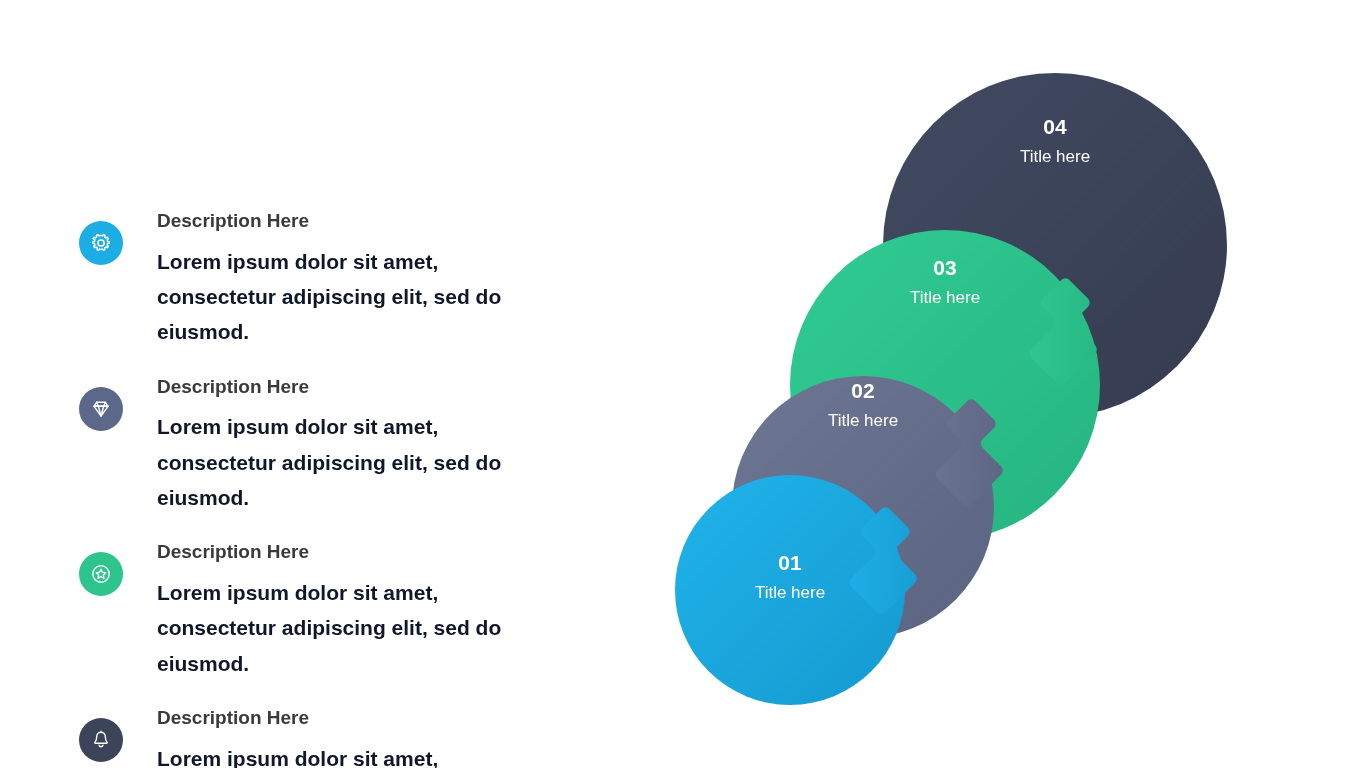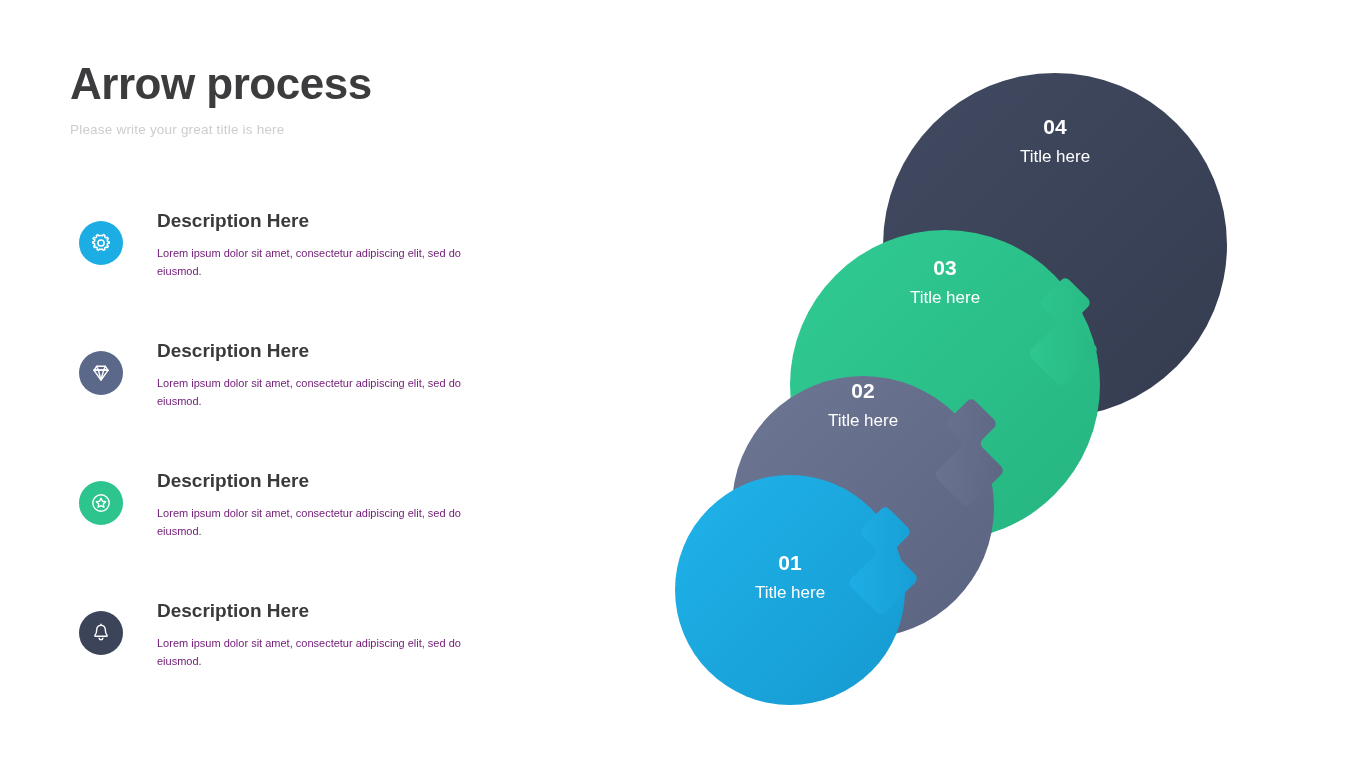--- a/index.html
+++ b/index.html
@@ -48,25 +48,25 @@
   }
   .feature-icon svg { display: block; }
   .feature-title {
     font-size: 19px;
     font-weight: bold;
     color: #3a3a3c;
     line-height: 1.2;
     margin-bottom: 11px;
   }
   .feature-desc {
-    font-size: 11px;
-    color: #701a75;
+    font-size: 21px;
+    color: #0f172a;
     line-height: 1.68;
     max-width: 350px;
-    font-weight: normal;
+    font-weight: bold;
   }
 
   
   .diagram { position: absolute; left: 650px; top: 70px; width: 640px; height: 660px; }
   .diagram svg { display: block; }
   .node-num {
     font-family: "Liberation Sans", sans-serif;
     font-weight: bold;
     fill: #ffffff;
     text-anchor: middle;
@@ -76,24 +76,20 @@
     font-weight: normal;
     fill: #ffffff;
     text-anchor: middle;
   }
 </style>
 </head>
 <body>
 
 <div class="slide">
 
-  <div class="header">
-    <div class="page-title">Arrow process</div>
-    <div class="page-subtitle">Please write your great title is here</div>
-  </div>
 
   <div class="feature-list">
 
     <div class="feature-item">
       <div class="feature-icon" style="background:#1CADE4;">
         <span>
           <svg width="24" height="24" viewBox="0 0 24 24" fill="none" stroke="#ffffff" stroke-width="1.5" stroke-linecap="round" stroke-linejoin="round">
             <path d="M12 4.4l1.55.42.95-1.3 1.4.82-.25 1.6 1.35.95 1.5-.62.82 1.4-1.18 1.12.42 1.6 1.6.25v1.62l-1.6.25-.42 1.6 1.18 1.12-.82 1.4-1.5-.62-1.35.95.25 1.6-1.4.82-.95-1.3-1.55.42-1.55-.42-.95 1.3-1.4-.82.25-1.6-1.35-.95-1.5.62-.82-1.4 1.18-1.12-.42-1.6-1.6-.25v-1.62l1.6-.25.42-1.6L4.03 7.7l.82-1.4 1.5.62 1.35-.95-.25-1.6 1.4-.82.95 1.3L12 4.4z"></path>
             <circle cx="12" cy="12" r="3.1"></circle>
           </svg>

